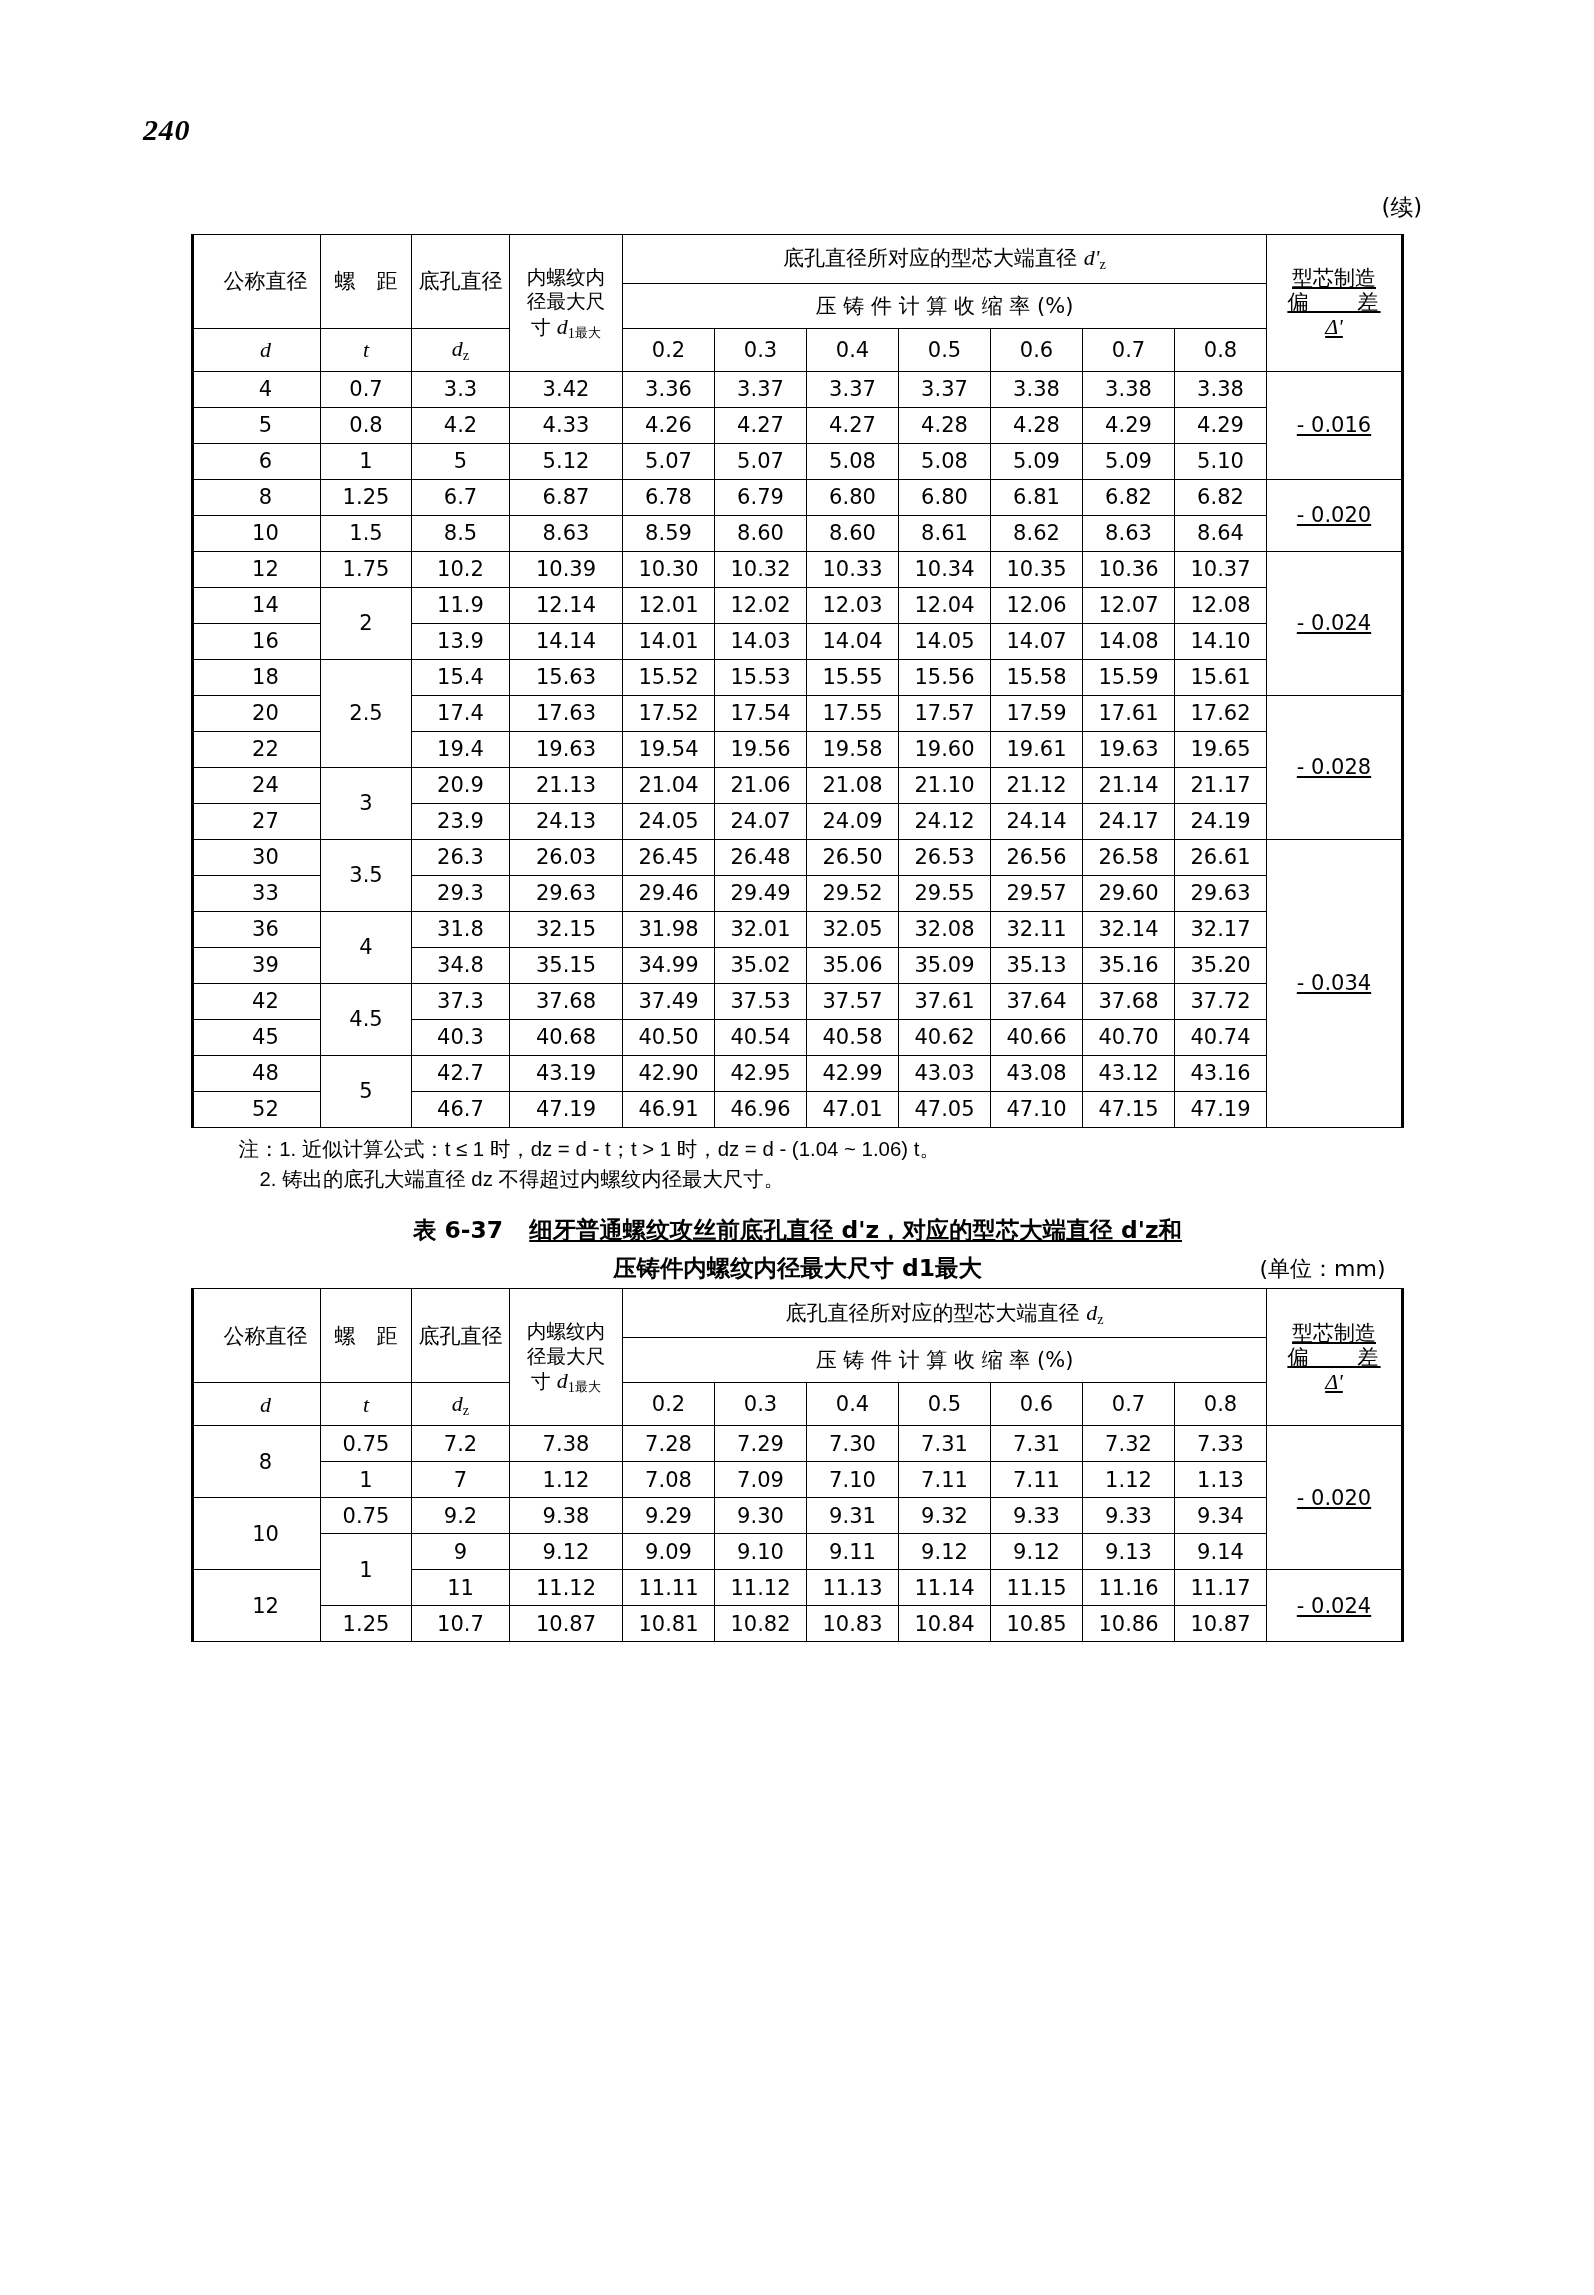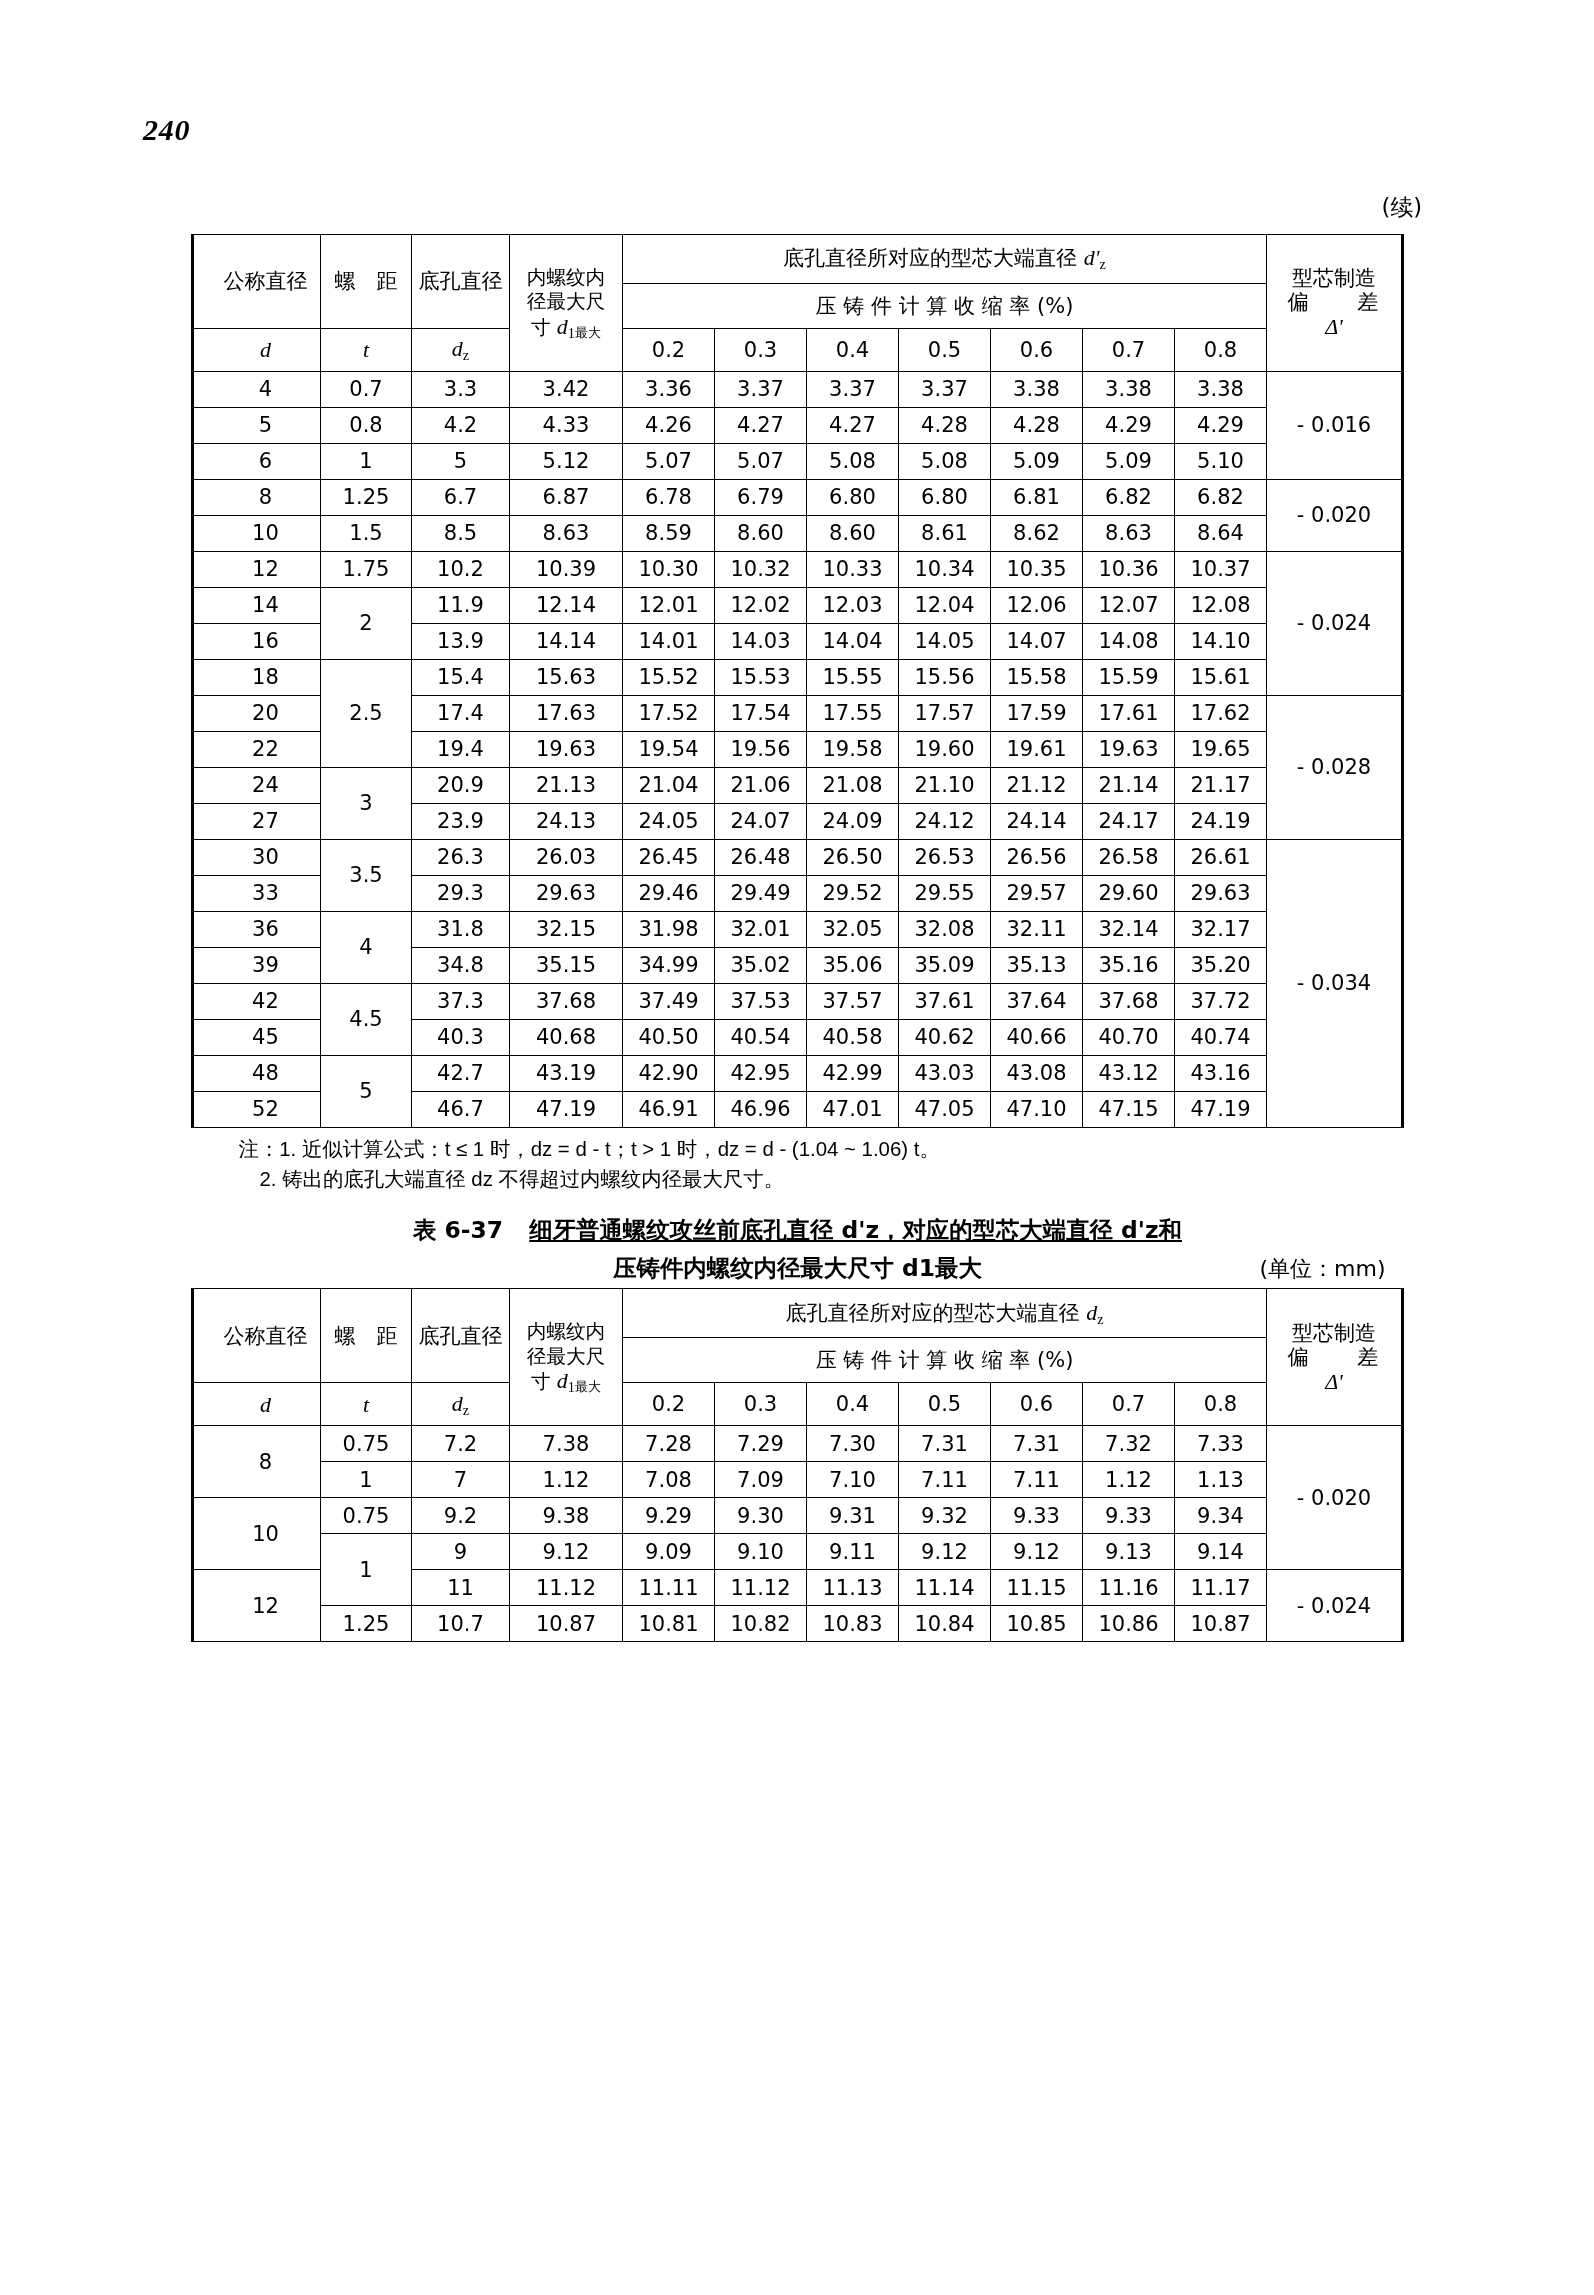--- a/index.html
+++ b/index.html
@@ -40,21 +40,21 @@
   table.t td, table.t th {
     border:1.5px solid #000;
     text-align:center;
     vertical-align:middle;
     font-weight:normal;
     font-size:21px;
     padding:0;
     line-height:1.15;
   }
   table.t .outer-l { border-left-width:3px;padding-left:17px; }
-  table.t .outer-r { border-right-width:3px; }
+  table.t .outer-r { border-right-width:3px;text-decoration:underline; }
   .hd-cell { font-size:20.4px; padding:3px 1.5px; }
   .hd-cn { font-family:"DejaVu Sans", sans-serif; }
   .ital { font-family:"Liberation Serif", serif; font-style:italic; font-size:22px; }
   .sub { font-size:14.3px; vertical-align:-0.25em; font-style:normal; }
   .tiny-cn { font-size:13px; vertical-align:-0.2em; font-family:"DejaVu Sans", sans-serif; font-style:normal;}
   .num-row td { height:35px; font-size:22px; font-family:"DejaVu Sans", sans-serif; }
   .sp { letter-spacing:2.3px; }
   .notes {
     width:1208px;
     margin:7.6px auto 0 auto;

